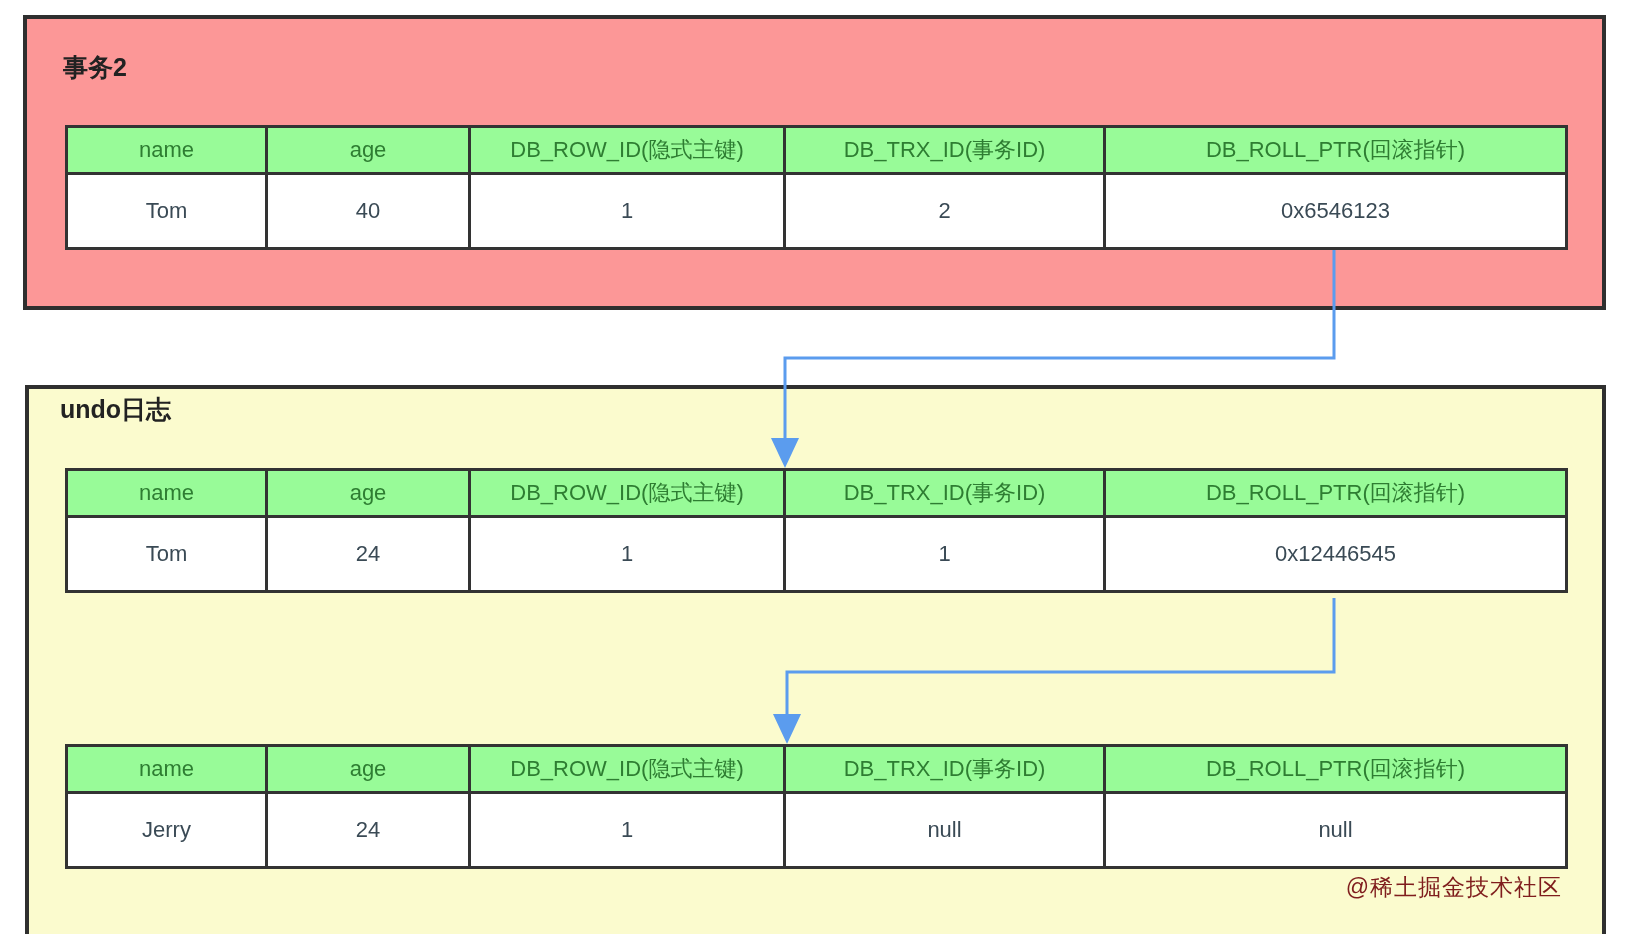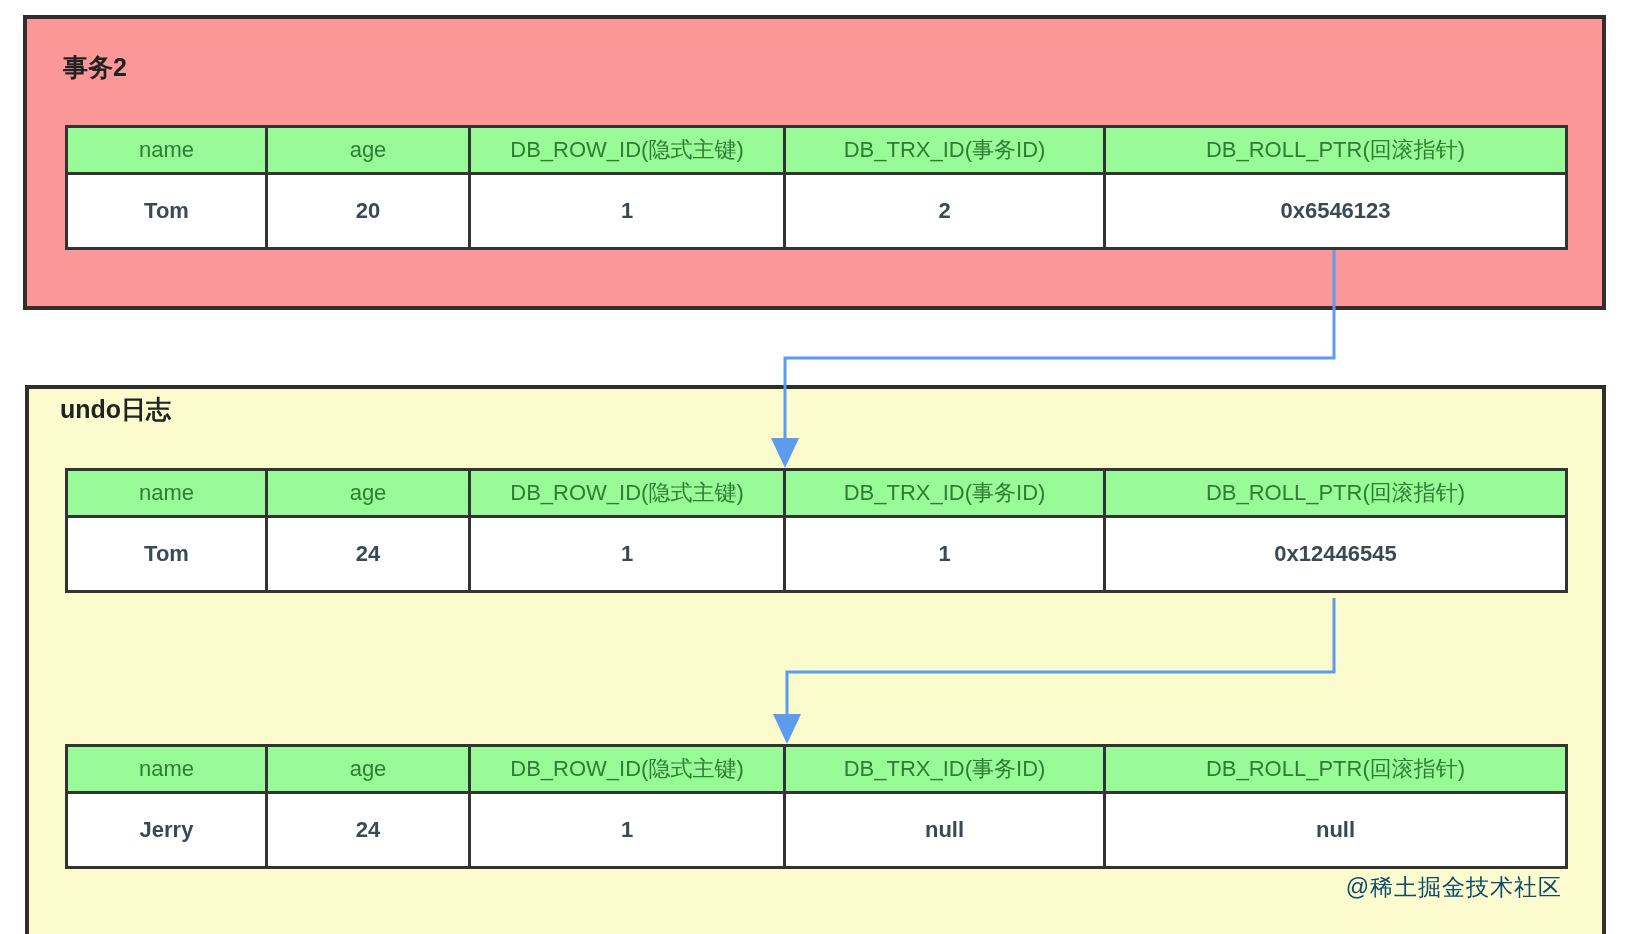--- a/index.html
+++ b/index.html
@@ -18,33 +18,33 @@
   .title-undo{left:60px;top:394px;}
   table.rec{
     position:absolute;width:1500px;border-collapse:collapse;table-layout:fixed;
     border:1px solid #333333;background:transparent;
   }
   table.t1{left:65px;top:125px;}
   table.t2{left:65px;top:468px;}
   table.t3{left:65px;top:744px;}
   table.rec th,table.rec td{
     border:3px solid #333333;text-align:center;vertical-align:middle;
-    overflow:hidden;white-space:nowrap;font-weight:bold;
+    overflow:hidden;white-space:nowrap;
   }
   table.rec th{
     background:#98fb98;color:#2e7d32;font-weight:400;font-size:22px;height:42px;
   }
   table.rec td{
     background:#ffffff;color:#3a4a55;font-size:22px;height:70px;
   }
   .arrow-layer{
     position:absolute;left:0;top:0;width:1626px;height:934px;pointer-events:none;
   }
   .watermark{
-    position:absolute;right:64px;top:872px;font-size:23px;color:#0c4a6e;
+    position:absolute;right:64px;top:872px;font-size:23px;color:#7f1d1d;
     letter-spacing:1px;white-space:nowrap;
   }
 </style>
 </head>
 <body>
 
 <div class="stage">
 
   <div class="panel panel-red"></div>
   <div class="panel-title title-trx">事务2</div>
@@ -76,21 +76,21 @@
         <th>name</th>
         <th>age</th>
         <th>DB_ROW_ID(隐式主键)</th>
         <th>DB_TRX_ID(事务ID)</th>
         <th>DB_ROLL_PTR(回滚指针)</th>
       </tr>
     </thead>
     <tbody>
       <tr>
         <td>Tom</td>
-        <td>20</td>
+        <td>40</td>
         <td>1</td>
         <td>2</td>
         <td>0x6546123</td>
       </tr>
     </tbody>
   </table>
 
   <table class="rec t2">
     <colgroup>
       <col style="width:200px">

